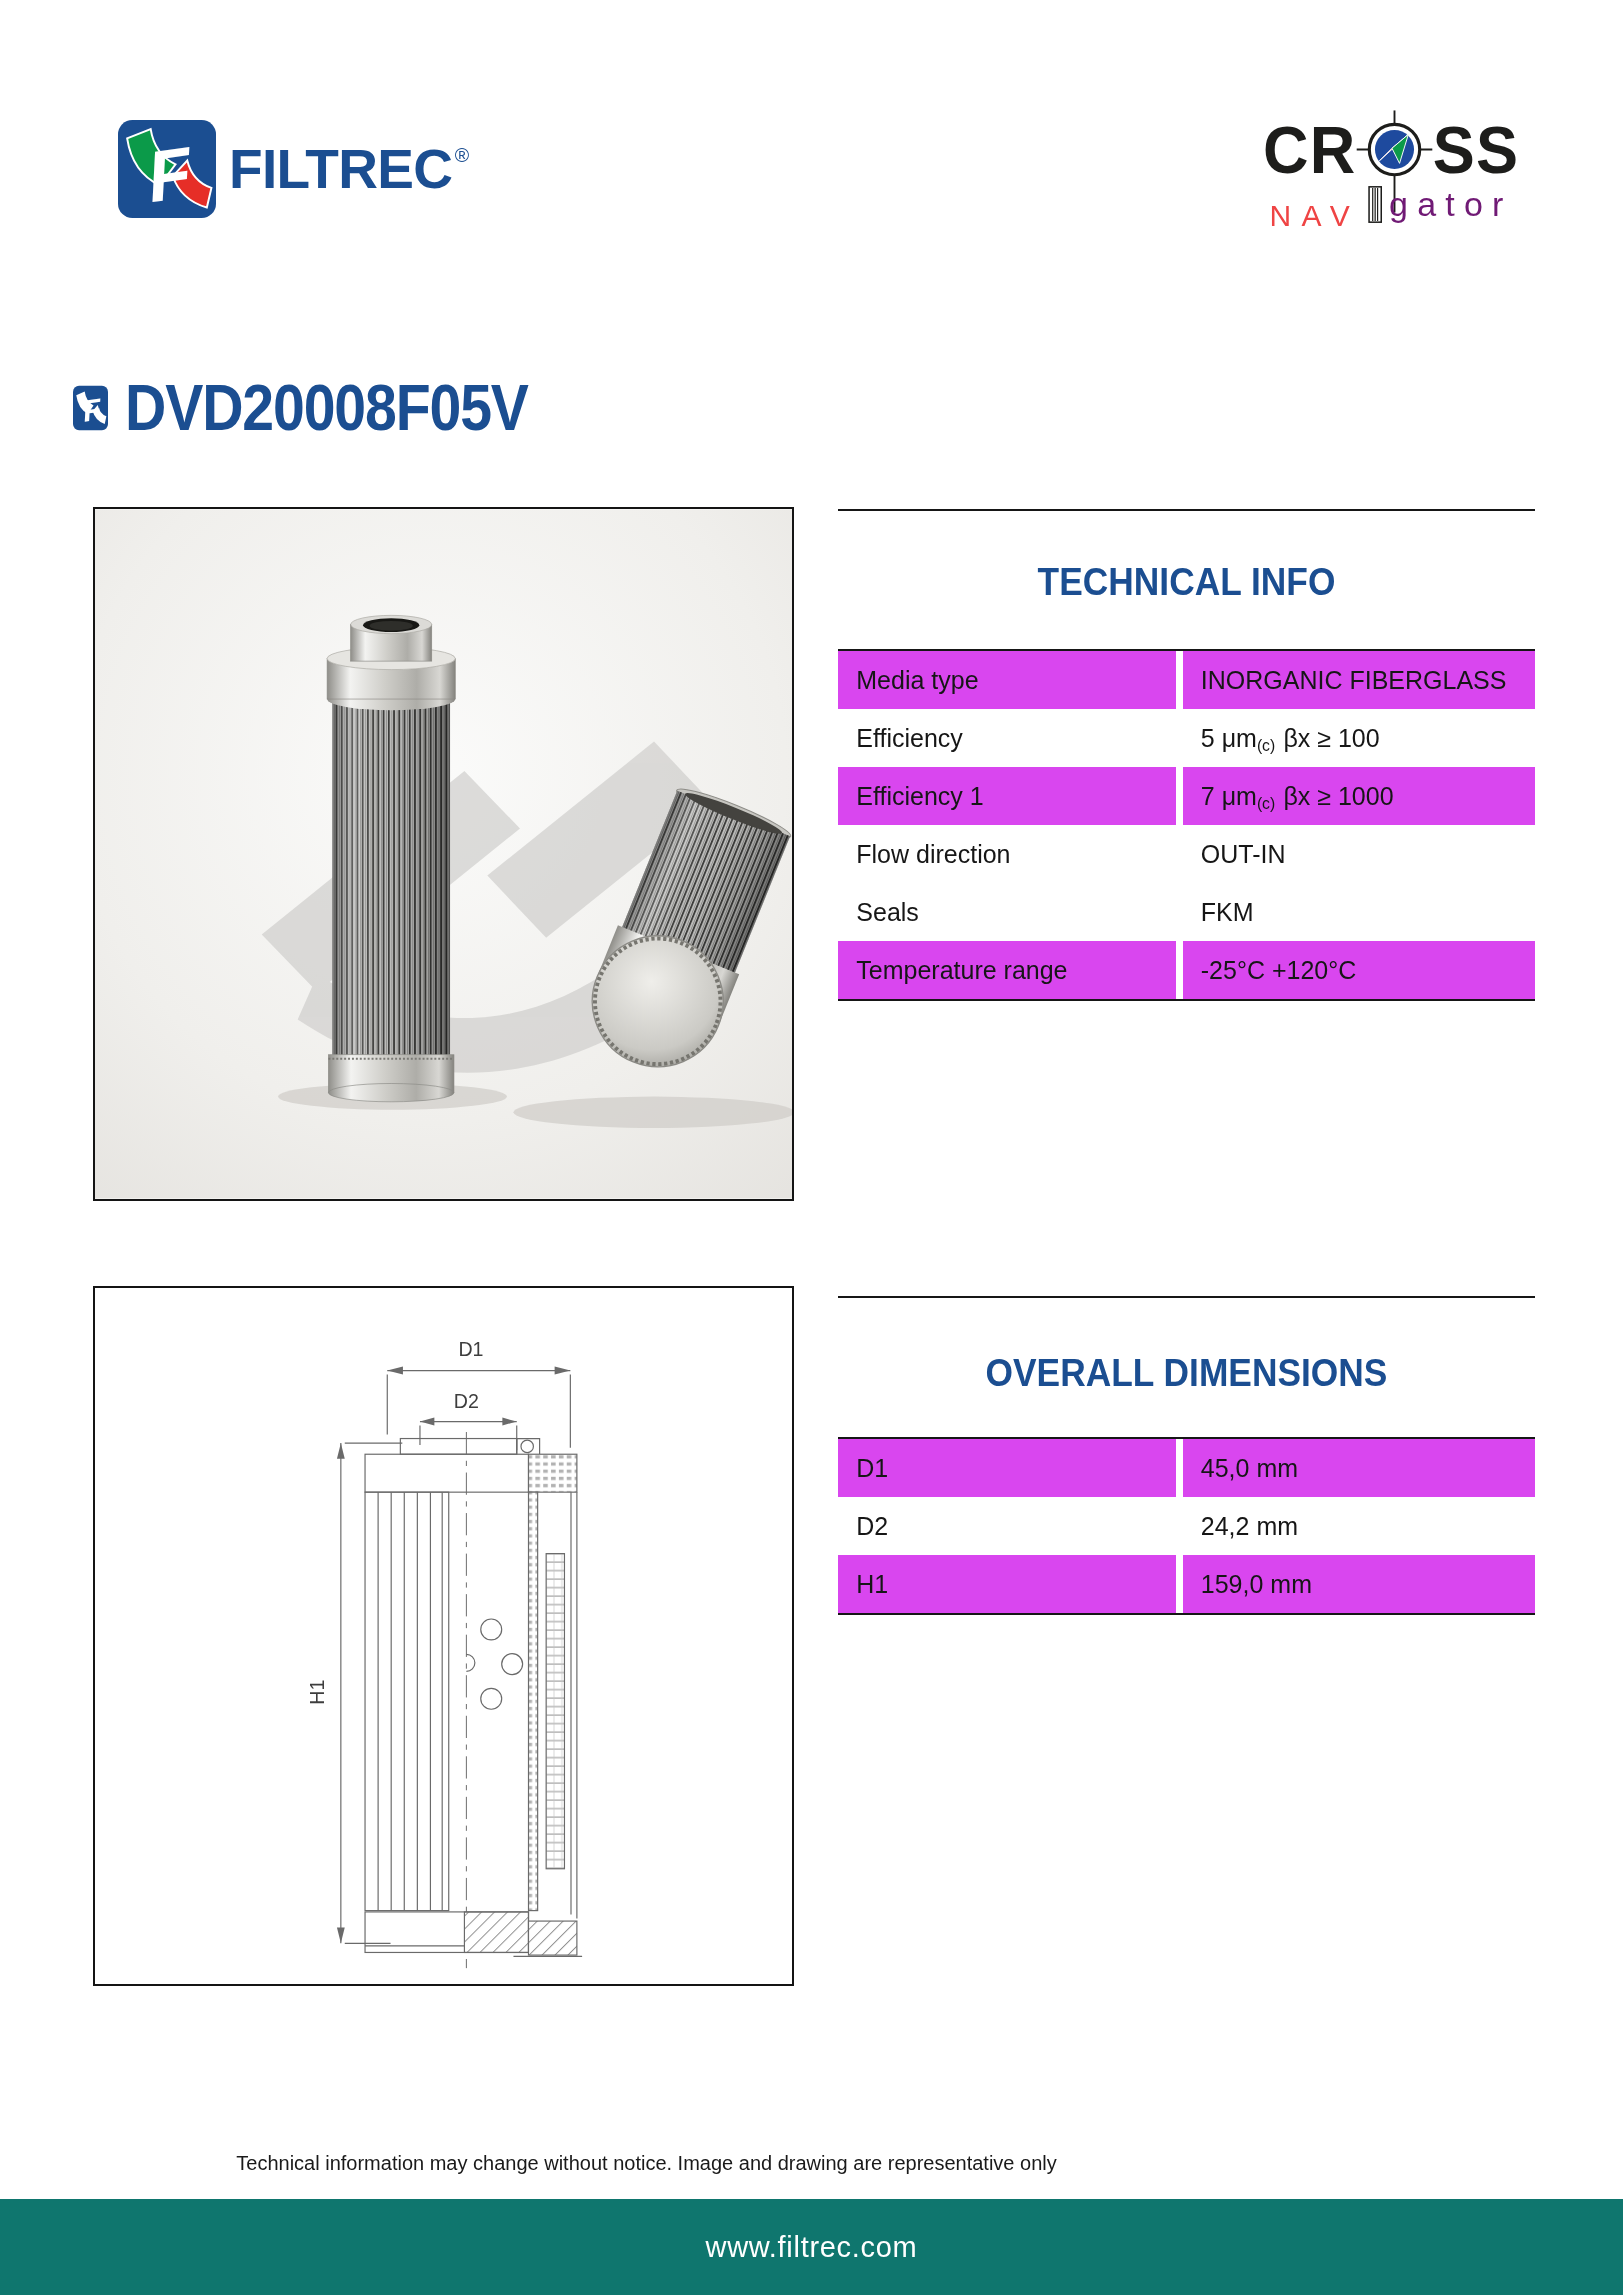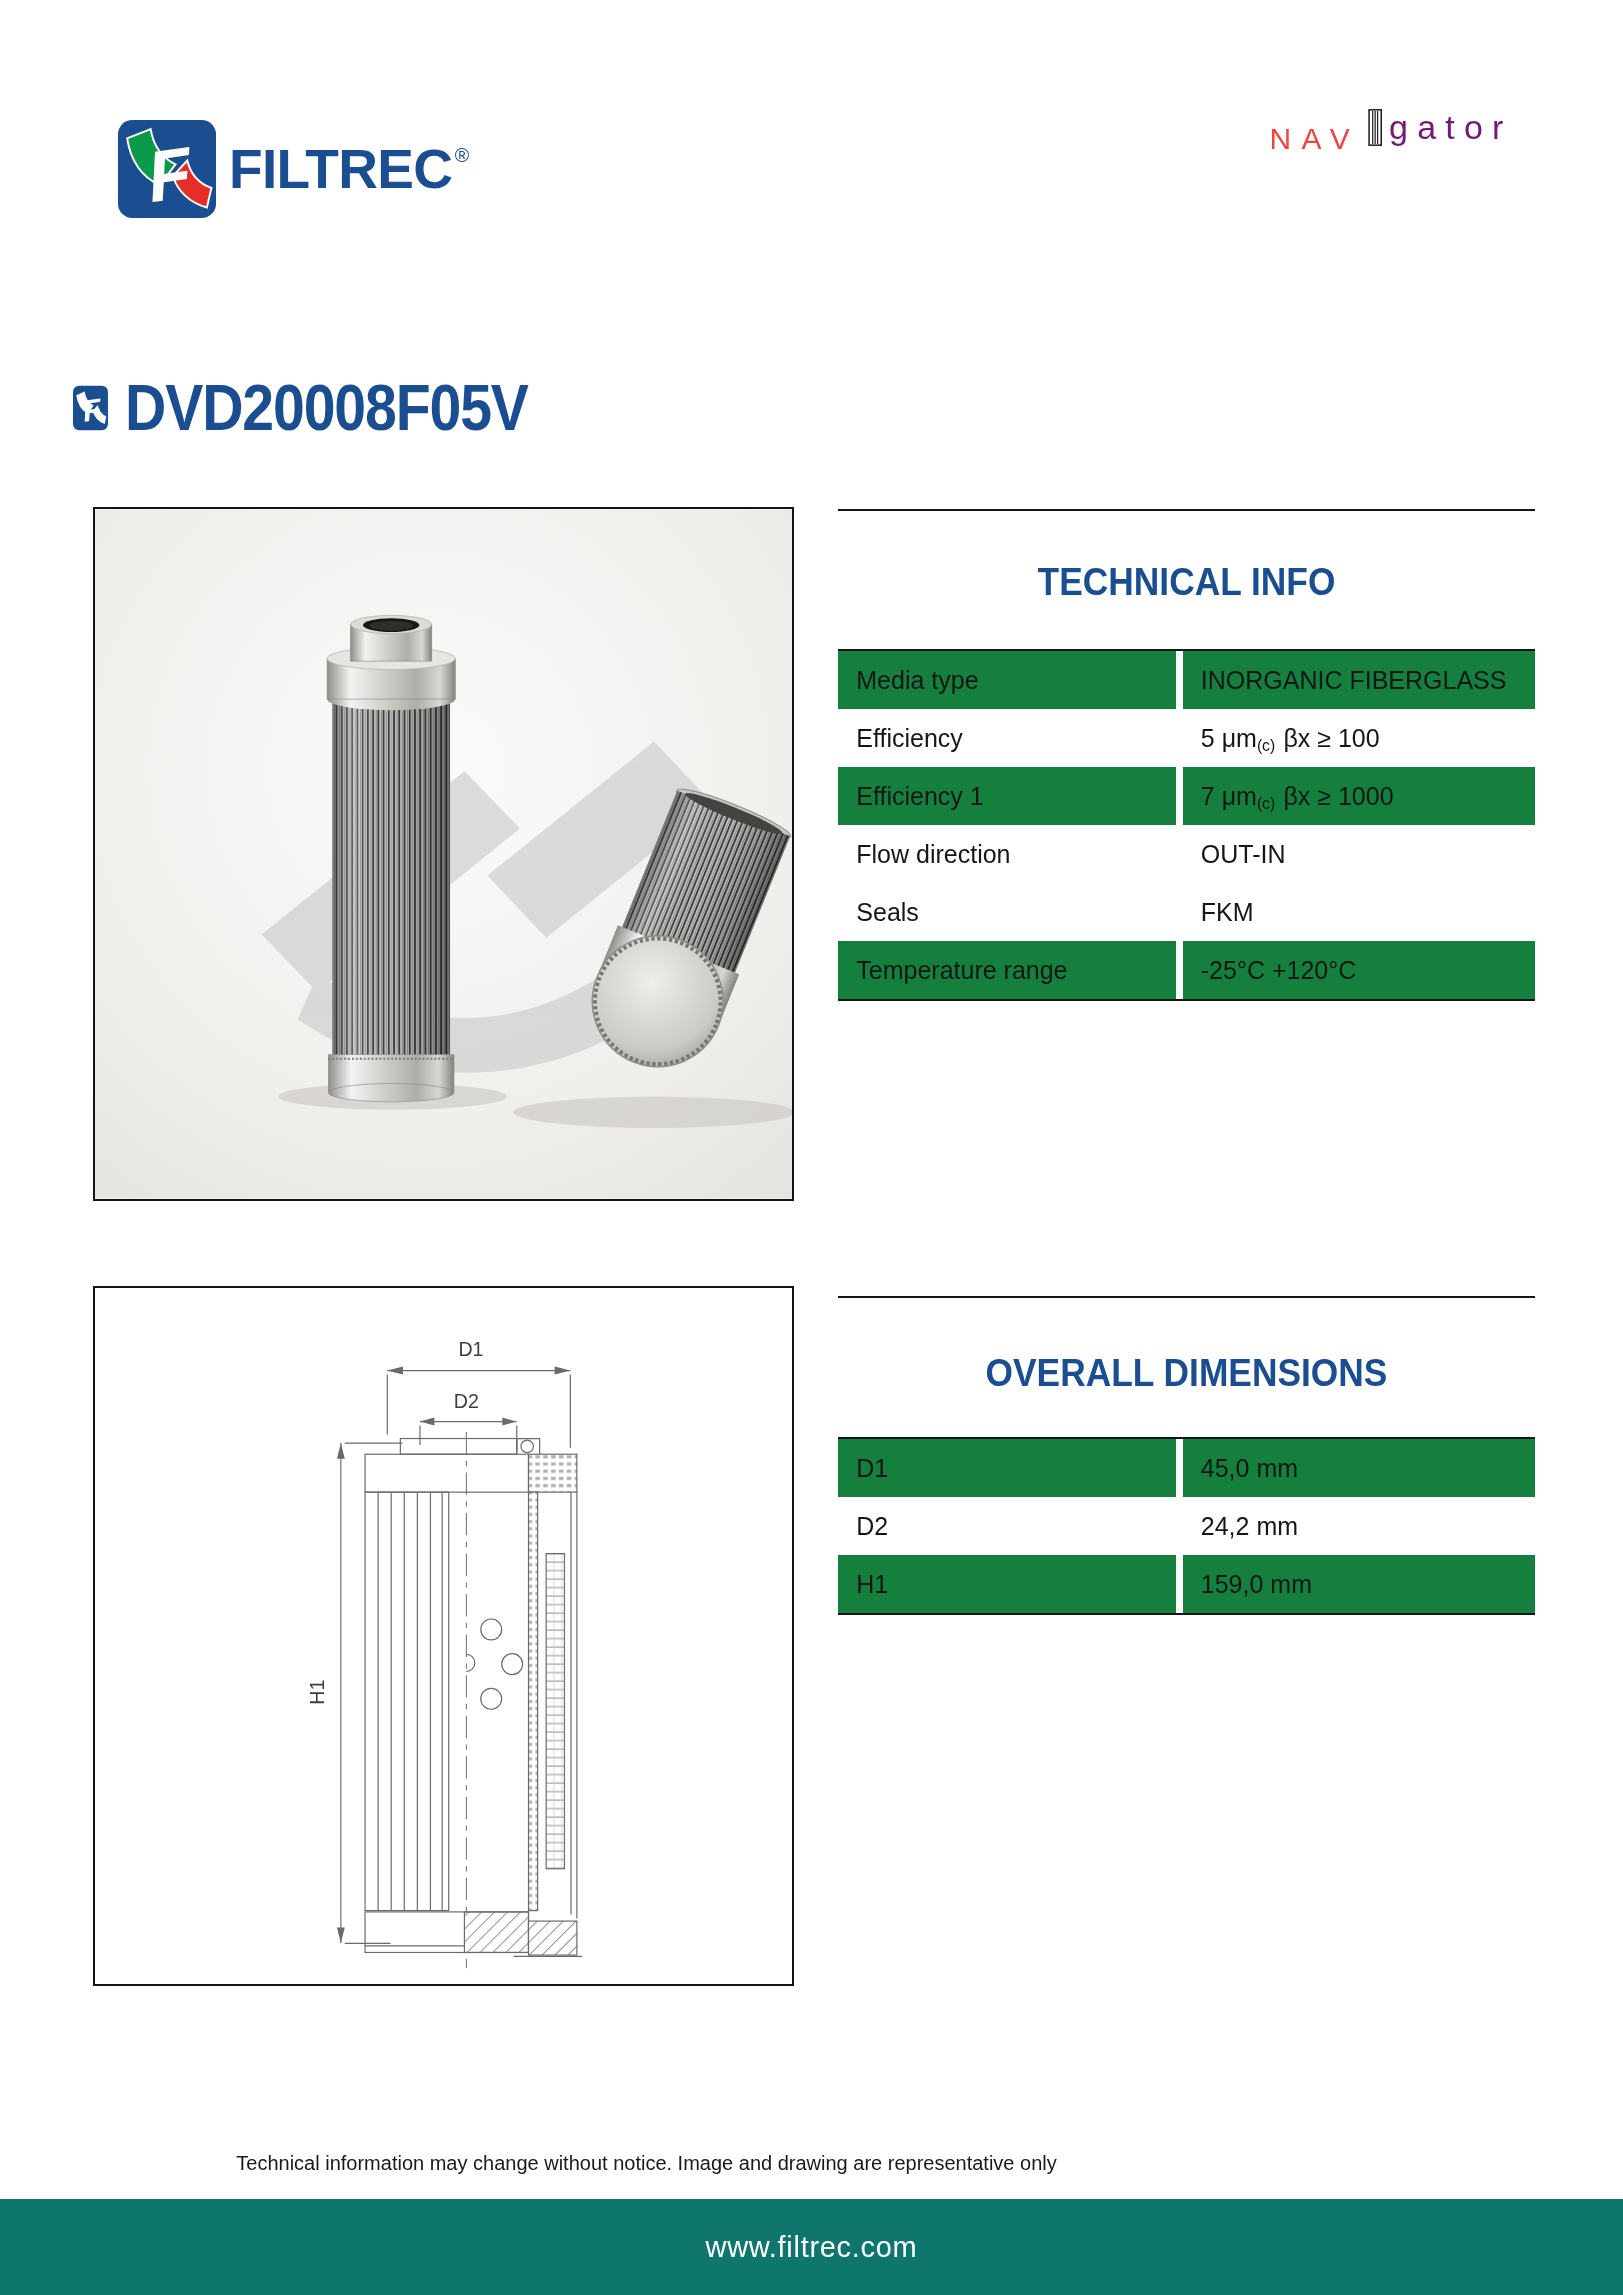--- a/index.html
+++ b/index.html
@@ -38,21 +38,21 @@
   .sec-title{margin-top:50px;text-align:center;font-size:38px;line-height:42px;font-weight:700;
              color:#1b4e91;transform:scaleX(.93);white-space:nowrap;}
   .tech-section .dtable{margin-top:46px;}
   .dims-section .sec-title{margin-top:54px;}
   .dims-section .dtable{margin-top:43px;}
 
   .dtable{border-top:2px solid #161616;border-bottom:2.6px solid #161616;}
   .trow{display:grid;grid-template-columns:338px 6.5px 352px;height:58px;}
   .cell{display:flex;align-items:center;padding-left:18.3px;font-size:25px;color:#161616;}
   .gap{background:#ffffff;}
-  .trow.gray .cell{background:#15803d;}
+  .trow.gray .cell{background:#d946ef;}
   .cell .subc{font-size:15.7px;transform:translateY(7.9px);margin-right:1.3px;}
   .cell span{white-space:pre;}
 
   
   .disclaimer{position:absolute;left:0;top:2152px;width:1293px;text-align:center;
               font-size:20px;color:#1a1a1a;}
   .footer-bar{position:absolute;left:0;top:2199px;width:1623px;height:97px;background:#0f766e;
               display:flex;align-items:center;justify-content:center;}
   .website{font-size:29px;color:#ffffff;letter-spacing:0.7px;}
 
@@ -69,20 +69,32 @@
       <path d="M14,28 Q22,80 64,100 L88,68 Q56,52 50,14 Z" fill="#0b9a49" stroke="#fff" stroke-width="3"></path>
       <path d="M84,86 Q96,122 136,134 L143,104 Q114,94 106,62 Z" fill="#e62e27" stroke="#fff" stroke-width="3"></path>
       <text x="44" y="122" font-size="110" font-style="italic" font-weight="700" fill="#ffffff" transform="rotate(-8 75 75)">F</text>
     </svg>
     <div>
       <span class="wordmark">FILTREC</span><span class="regmark">®</span>
     </div>
   </div>
 
   <div class="logo-cross">
+    <div class="cross-row1">
+      <span class="cross-txt">CR</span>
+      <svg width="63" height="63" viewBox="0 0 100 100" style="overflow:visible">
+        <line x1="50" y1="-12" x2="50" y2="150" stroke="#1d1d1b" stroke-width="3"></line>
+        <line x1="-10" y1="50" x2="110" y2="50" stroke="#1d1d1b" stroke-width="3"></line>
+        <circle cx="50" cy="50" r="40" fill="#ffffff" stroke="#1d1d1b" stroke-width="5"></circle>
+        <circle cx="50" cy="50" r="31" fill="#1e4a9e"></circle>
+        <polygon points="26,68 72,26 46,48" fill="#e62e27" stroke="#ffffff" stroke-width="1.5"></polygon>
+        <polygon points="46,48 72,26 58,72" fill="#0b9a49" stroke="#ffffff" stroke-width="1.5"></polygon>
+      </svg>
+      <span class="cross-txt">SS</span>
+    </div>
     <div class="cross-row2">
       <span class="nav-txt">NAV</span>
       <svg width="18.3" height="39" viewBox="0 0 30 64">
         <rect x="5" y="3" width="20" height="58" fill="#ffffff" stroke="#1d1d1b" stroke-width="2.5"></rect>
         <line x1="11" y1="5" x2="11" y2="59" stroke="#1d1d1b" stroke-width="2"></line>
         <line x1="15" y1="5" x2="15" y2="59" stroke="#1d1d1b" stroke-width="2"></line>
         <line x1="19" y1="5" x2="19" y2="59" stroke="#1d1d1b" stroke-width="2"></line>
       </svg>
       <span class="gator-txt">gator</span>
     </div>

